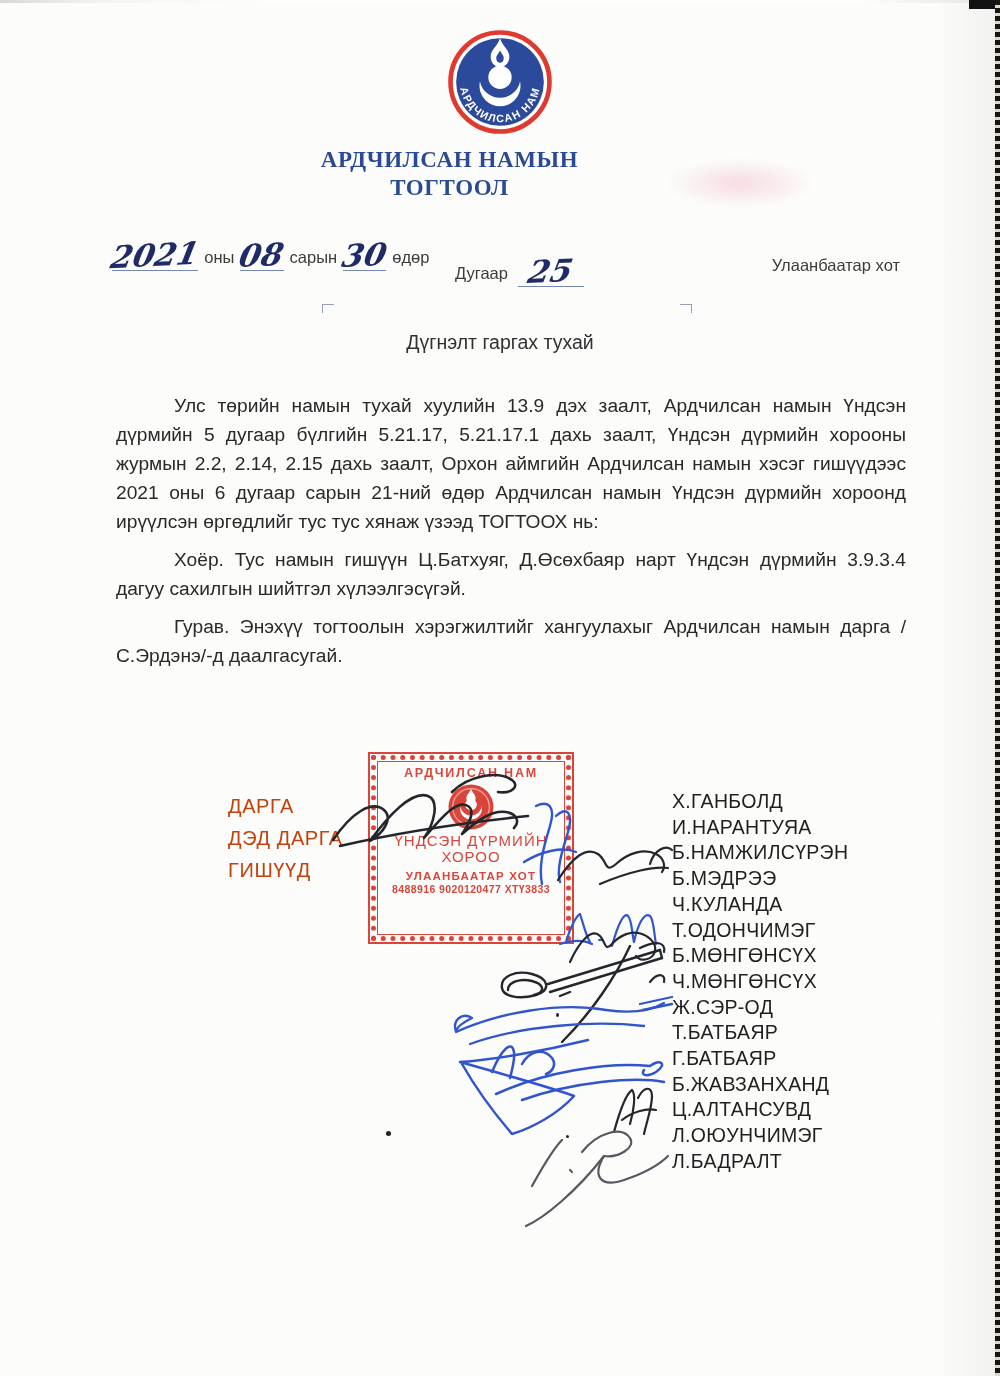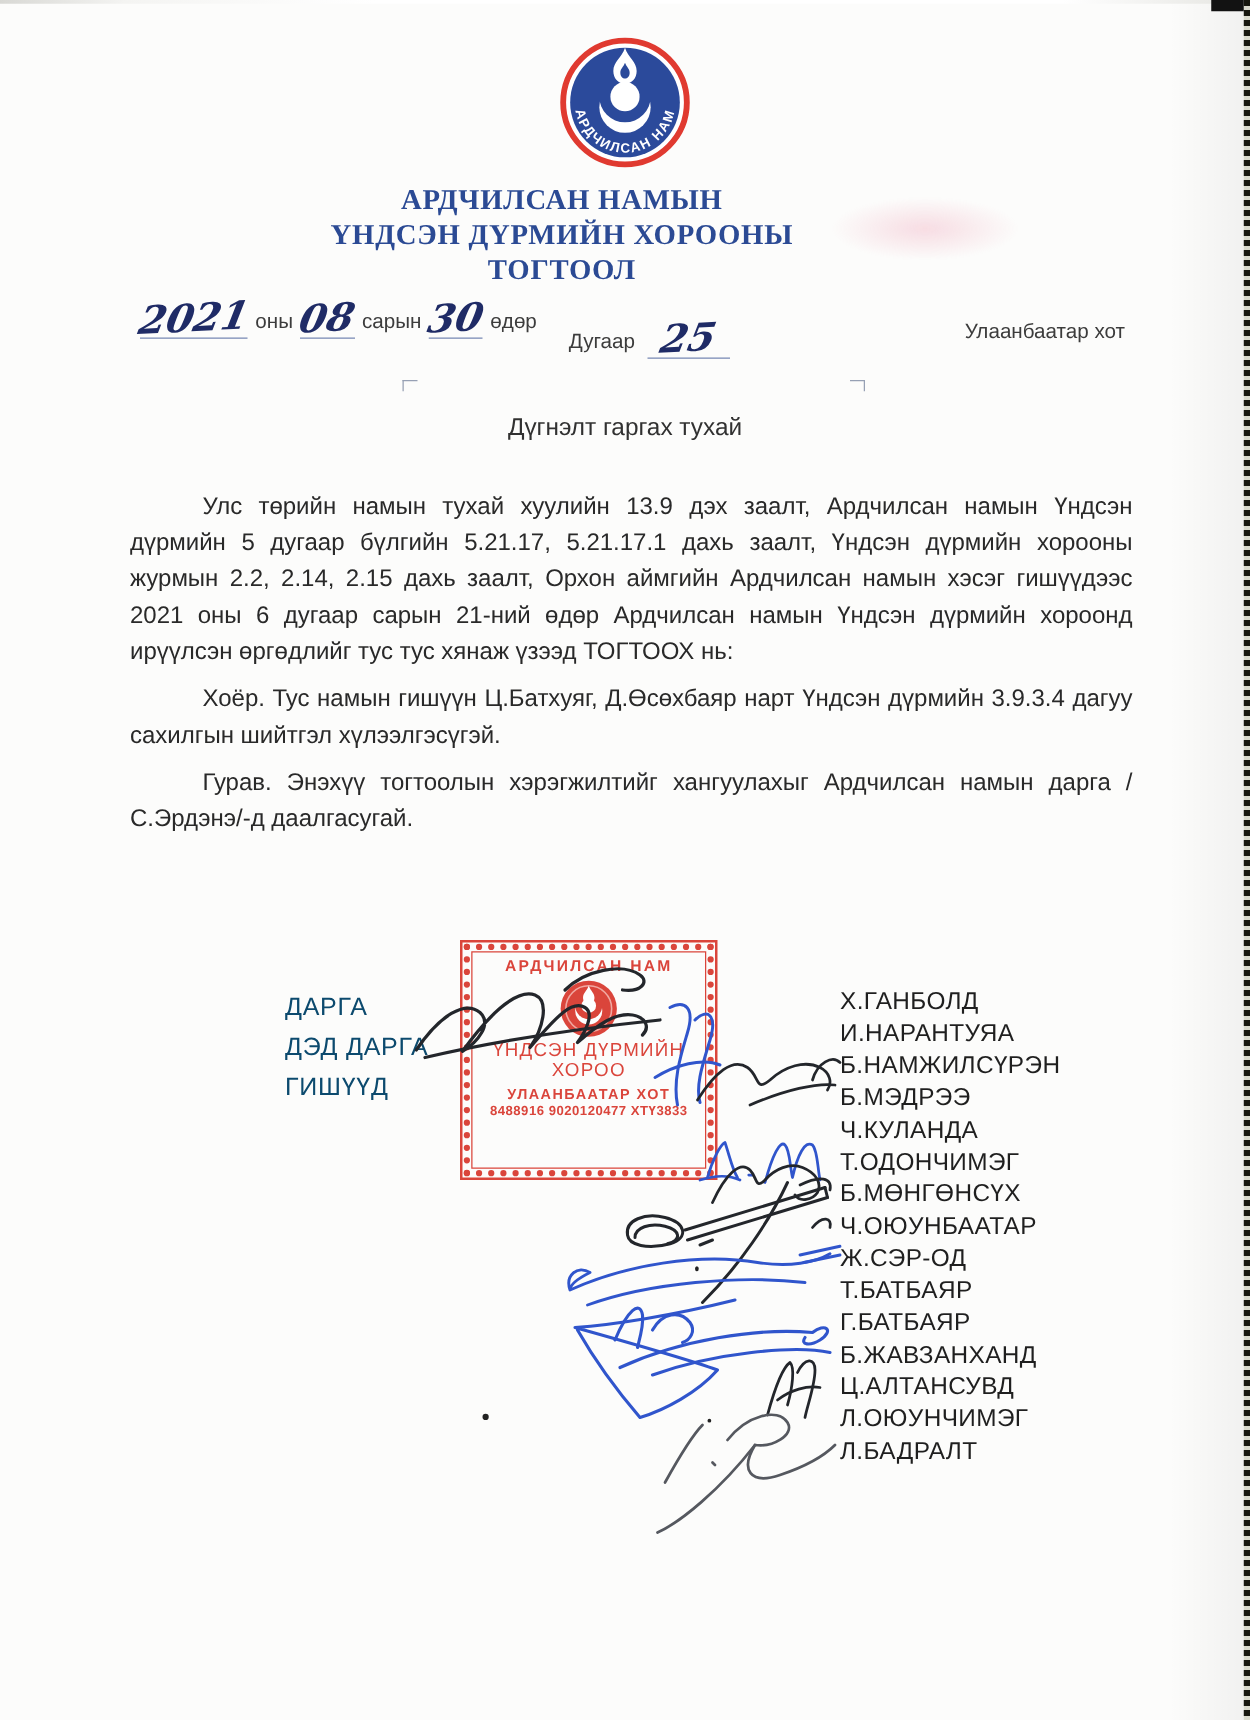--- a/index.html
+++ b/index.html
@@ -31,24 +31,24 @@
   .w-year{min-width:62px;} .w-mo{min-width:42px;} .w-day{min-width:42px;} .w-num{min-width:66px;}
 
   
   .cm{position:absolute;width:11px;height:8px;border-top:1.5px solid #96a0b4;}
   .cm-l{left:322px;top:304px;border-left:1.5px solid #96a0b4;}
   .cm-r{left:680px;top:304px;border-right:1.5px solid #96a0b4;}
   .subject{position:absolute;left:0;top:331px;width:1000px;text-align:center;font-size:19.5px;color:#313131;}
 
   
   .body-text{position:absolute;left:100px;top:391px;width:806px;color:#292929;}
-  .body-text p{margin:0 0 9px 4px;font-size:19.2px;line-height:29px;text-align:justify;text-indent:58px;}
-
-  
-  .sig-titles{position:absolute;left:228px;top:791px;font-size:20px;line-height:31.8px;color:#0c4a6e;letter-spacing:.6px;}
+  .body-text p{margin:0 0 9px 16px;font-size:19.2px;line-height:29px;text-align:justify;text-indent:58px;}
+
+  
+  .sig-titles{position:absolute;left:228px;top:791px;font-size:20px;line-height:31.8px;color:#c2410c;letter-spacing:.6px;}
   .members{position:absolute;left:672px;top:789px;font-size:19.5px;line-height:25.7px;color:#1f1f1f;letter-spacing:.3px;}
 
   
   .stamp{position:absolute;left:368px;top:752px;width:206px;height:192px;opacity:.93;}
   .stamp-b1{width:100%;height:100%;border:2.5px solid #d8382d;box-sizing:border-box;padding:1px;}
   .stamp-b2{width:100%;height:100%;border:5px dotted #d8382d;box-sizing:border-box;padding:1px;}
   .stamp-b3{width:100%;height:100%;border:1.8px solid #d8382d;box-sizing:border-box;
             display:flex;flex-direction:column;align-items:center;justify-content:flex-start;}
   .stamp *{color:#d8382d;}
   .st-line1{font-size:12.5px;font-weight:700;letter-spacing:1.8px;margin-top:4px;}
@@ -86,21 +86,20 @@
     <path d="M60,26 C58.5,30 56,31 56,34.5 C56,37.5 58,39.5 60,39.5 C62,39.5 64,37.5 64,34.5 C64,31 61.5,30 60,26 Z" fill="#2b4a9b"></path>
     <circle cx="60" cy="64" r="22" fill="#fff" mask="url(#cres)"></circle>
     <circle cx="60" cy="55" r="12.5" fill="#fff"></circle>
     <text font-family="Liberation Sans, sans-serif" font-size="11.5" font-weight="bold" fill="#ffffff" letter-spacing="1.5">
       <textPath href="#ringpath" startOffset="50%" text-anchor="middle">АРДЧИЛСАН НАМ</textPath>
     </text>
   </svg>
 
   <div class="title">
     <div>АРДЧИЛСАН НАМЫН</div>
-    <div>ҮНДСЭН ДҮРМИЙН ХОРООНЫ</div>
     <div>ТОГТООЛ</div>
   </div>
 
   <div class="dateline">
     <div class="dl-left">
       <span class="hand-slot w-year"><span class="hand">2021</span></span>
       <span class="dl-label">оны</span>
       <span class="hand-slot w-mo"><span class="hand">08</span></span>
       <span class="dl-label">сарын</span>
       <span class="hand-slot w-day"><span class="hand">30</span></span>
@@ -160,21 +159,21 @@
   </div>
 
   <div class="members">
     <div>Х.ГАНБОЛД</div>
     <div>И.НАРАНТУЯА</div>
     <div>Б.НАМЖИЛСҮРЭН</div>
     <div>Б.МЭДРЭЭ</div>
     <div>Ч.КУЛАНДА</div>
     <div>Т.ОДОНЧИМЭГ</div>
     <div>Б.МӨНГӨНСҮХ</div>
-    <div>Ч.ОЮУНБААТАР</div>
+    <div>Ч.МӨНГӨНСҮХ</div>
     <div>Ж.СЭР-ОД</div>
     <div>Т.БАТБАЯР</div>
     <div>Г.БАТБАЯР</div>
     <div>Б.ЖАВЗАНХАНД</div>
     <div>Ц.АЛТАНСУВД</div>
     <div>Л.ОЮУНЧИМЭГ</div>
     <div>Л.БАДРАЛТ</div>
   </div>
 
   <svg class="ink" width="1000" height="1376" viewBox="0 0 1000 1376">

